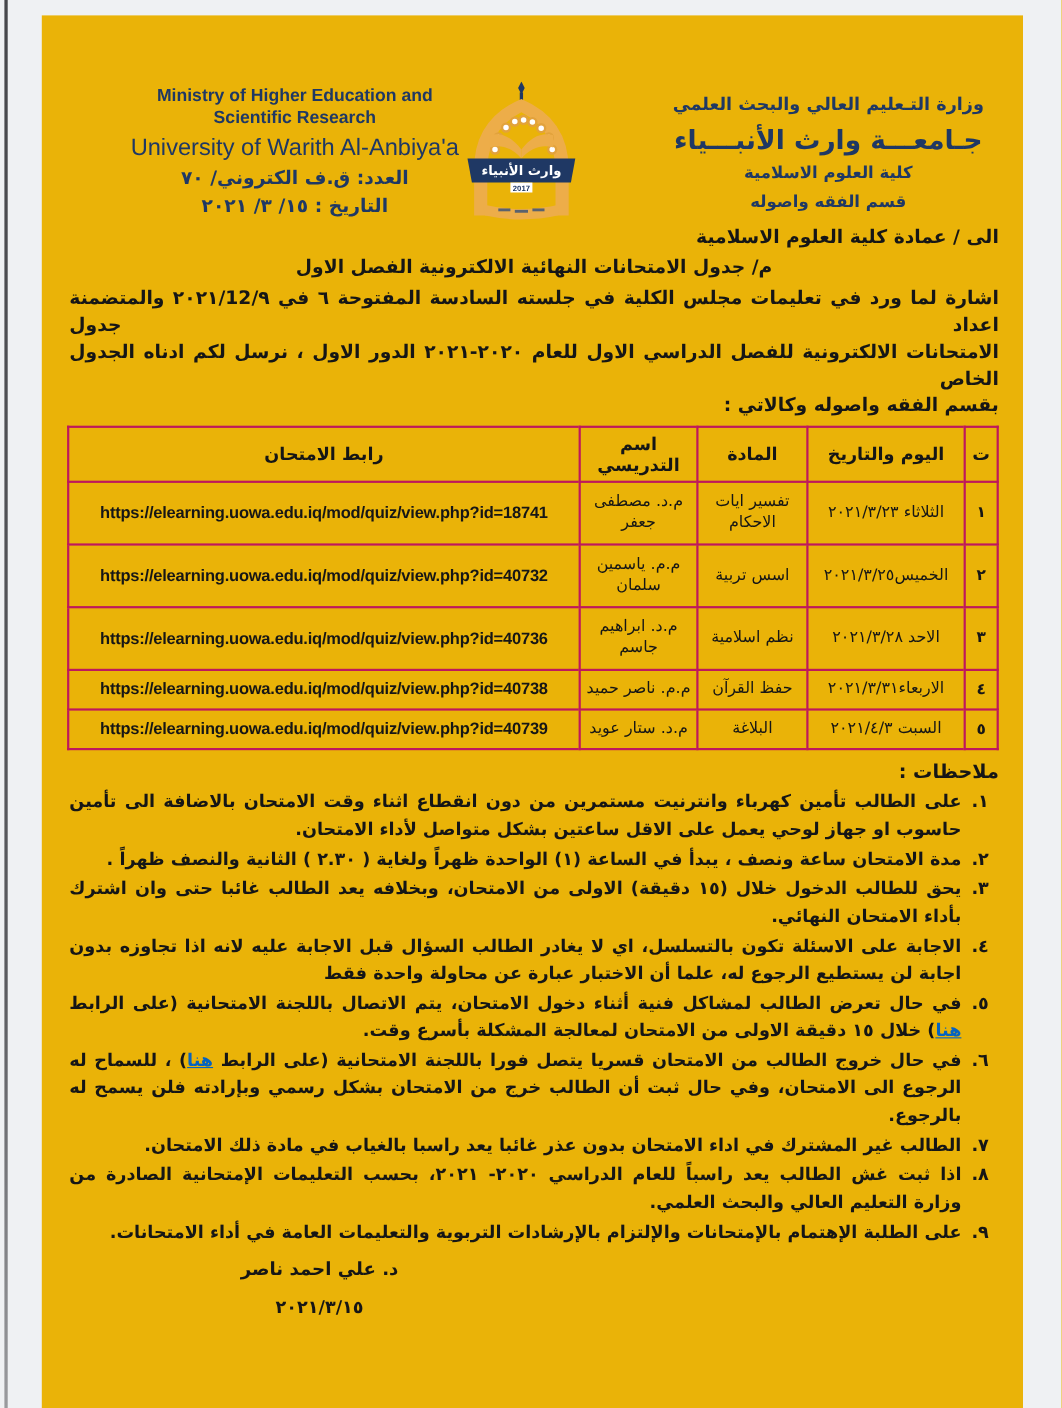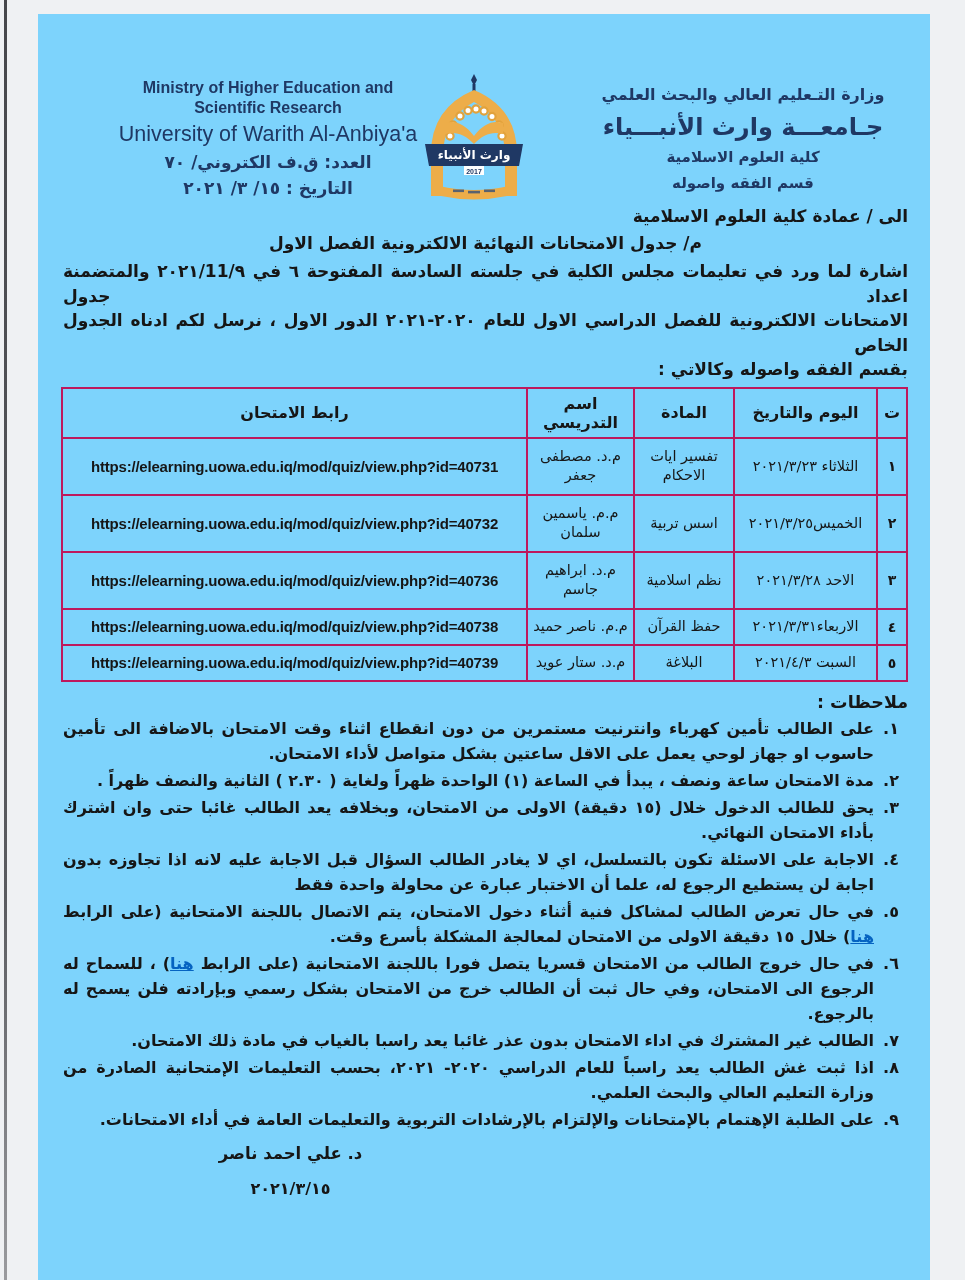--- a/index.html
+++ b/index.html
@@ -3,31 +3,31 @@
 <meta charset="utf-8">
 <style>
   html,body{margin:0;padding:0;}
   body{
     width:965px;height:1280px;position:relative;overflow:hidden;
     background:#eff1f3;
     font-family:"DejaVu Sans",sans-serif;
   }
   .edge-line{position:absolute;left:4px;top:0;width:3px;height:1280px;
     background:linear-gradient(#46474b 0%,#5a5b5f 70%,#9a9b9e 100%);}
-  .page{position:absolute;left:38px;top:14px;width:892px;height:1266px;background:#7dd3fc;}
+  .page{position:absolute;left:38px;top:14px;width:892px;height:1266px;background:#eab308;}
 
   
   .header-en{position:absolute;left:30px;top:64px;width:400px;text-align:center;color:#1f3864;}
   .en-min{font-size:16px;font-weight:700;line-height:20px;font-family:"Liberation Sans",sans-serif;}
   .en-uni{font-size:21.5px;font-weight:400;line-height:28px;margin-top:2px;font-family:"Liberation Sans",sans-serif;}
   .en-ar-line{font-size:17px;font-weight:700;line-height:23px;margin-top:3px;}
 
   .logo{position:absolute;left:377px;top:60px;width:118px;height:132px;}
 
-  .header-ar{position:absolute;right:22px;top:70px;width:330px;text-align:center;color:#1f3864;}
+  .header-ar{position:absolute;right:12px;top:70px;width:330px;text-align:center;color:#1f3864;}
   .ar-min{font-size:16px;font-weight:700;line-height:21px;}
   .ar-uni{font-size:24px;font-weight:700;line-height:30px;margin:7px 0 5px 0;}
   .ar-col{font-size:15px;font-weight:700;line-height:20px;margin-bottom:6px;}
   .ar-dep{font-size:15px;font-weight:700;line-height:20px;}
 
   
   .body-content{position:absolute;top:190px;right:22px;width:845px;color:#161616;}
   .to-line{font-size:17px;font-weight:700;line-height:25px;text-align:right;}
   .subject-line{font-size:17px;font-weight:700;line-height:25px;text-align:center;margin-top:2px;}
   .intro{margin-top:3px;font-size:17px;font-weight:700;line-height:24.5px;}
@@ -111,21 +111,21 @@
     <div class="ar-min">وزارة التـعليم العالي والبحث العلمي</div>
     <div class="ar-uni">جـامعـــة وارث الأنبـــياء</div>
     <div class="ar-col">كلية العلوم الاسلامية</div>
     <div class="ar-dep">قسم الفقه واصوله</div>
   </div>
 
   <div class="body-content" dir="rtl">
     <div class="to-line">الى / عمادة كلية العلوم الاسلامية</div>
     <div class="subject-line">م/ جدول الامتحانات النهائية الالكترونية الفصل الاول</div>
     <div class="intro">
-      <div class="intro-just">اشارة لما ورد في تعليمات مجلس الكلية في جلسته السادسة المفتوحة ٦ في ٢٠٢١/11/٩ والمتضمنة اعداد جدول</div>
+      <div class="intro-just">اشارة لما ورد في تعليمات مجلس الكلية في جلسته السادسة المفتوحة ٦ في ٢٠٢١/12/٩ والمتضمنة اعداد جدول</div>
       <div class="intro-just">الامتحانات الالكترونية للفصل الدراسي الاول للعام ٢٠٢٠-٢٠٢١ الدور الاول ، نرسل لكم ادناه الجدول الخاص</div>
       <div class="intro-end">بقسم الفقه واصوله وكالاتي :</div>
     </div>
 
     <table class="exam">
       <colgroup>
         <col style="width:30px">
           <col style="width:143px">
           <col style="width:100px">
         <col style="width:107px">
@@ -139,21 +139,21 @@
           <th>اسم التدريسي</th>
           <th>رابط الامتحان</th>
         </tr>
       </thead>
       <tbody>
         <tr class="rh-tall">
           <td class="c-no">١</td>
           <td class="c-date">الثلاثاء ٢٠٢١/٣/٢٣</td>
           <td class="c-subj">تفسير ايات الاحكام</td>
           <td class="c-teach">م.د. مصطفى جعفر</td>
-          <td class="c-link" dir="ltr">https://elearning.uowa.edu.iq/mod/quiz/view.php?id=40731</td>
+          <td class="c-link" dir="ltr">https://elearning.uowa.edu.iq/mod/quiz/view.php?id=18741</td>
         </tr>
         <tr class="rh-tall">
           <td class="c-no">٢</td>
           <td class="c-date">الخميس٢٠٢١/٣/٢٥</td>
           <td class="c-subj">اسس تربية</td>
           <td class="c-teach">م.م. ياسمين سلمان</td>
           <td class="c-link" dir="ltr">https://elearning.uowa.edu.iq/mod/quiz/view.php?id=40732</td>
         </tr>
         <tr class="rh-tall">
           <td class="c-no">٣</td>

